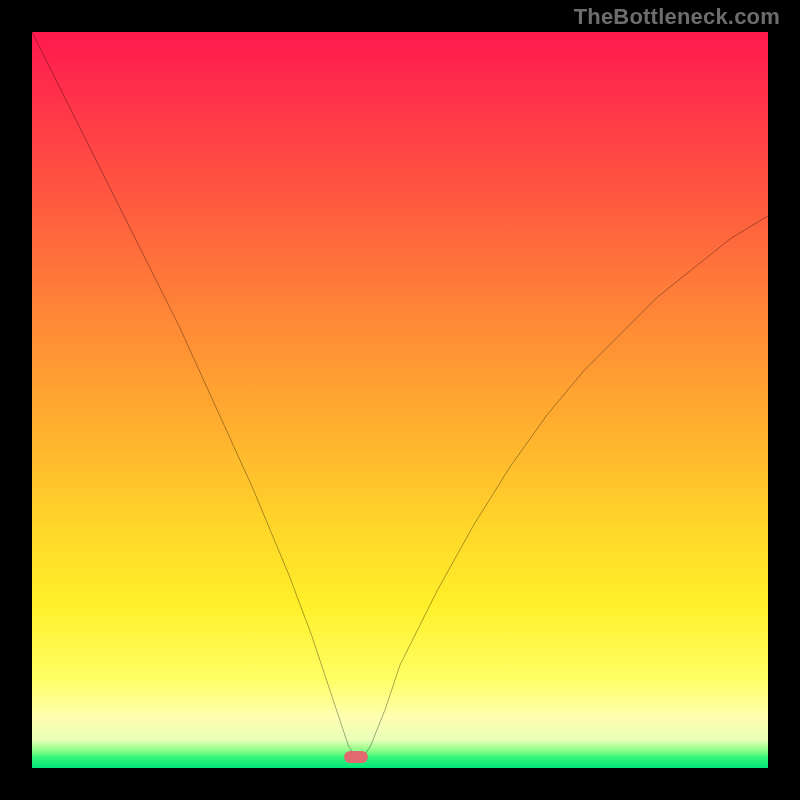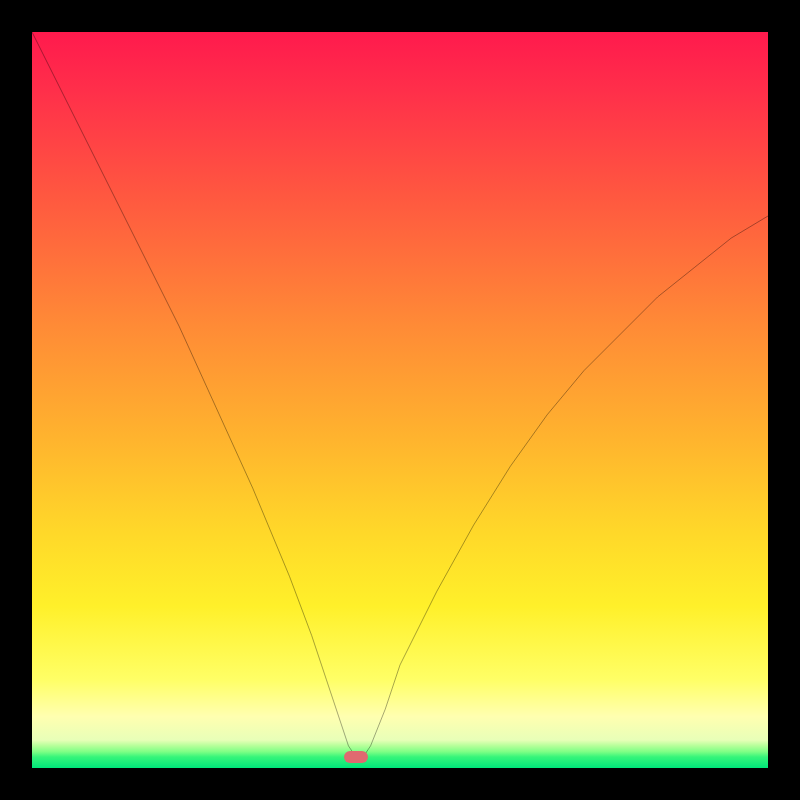--- a/index.html
+++ b/index.html
@@ -101,14 +101,15 @@
                L 85 36
                L 90 32
                L 95 28
                L 100 25" fill="none" stroke="#000000" stroke-width="0.35" vector-effect="non-scaling-stroke"></path>
     </svg>
 
     <div class="marker" style="left:44%; top:98.5%;"></div>
 
   </div>
 
+  <div class="watermark">TheBottleneck.com</div>
 
 </div>
 
 </body></html>

